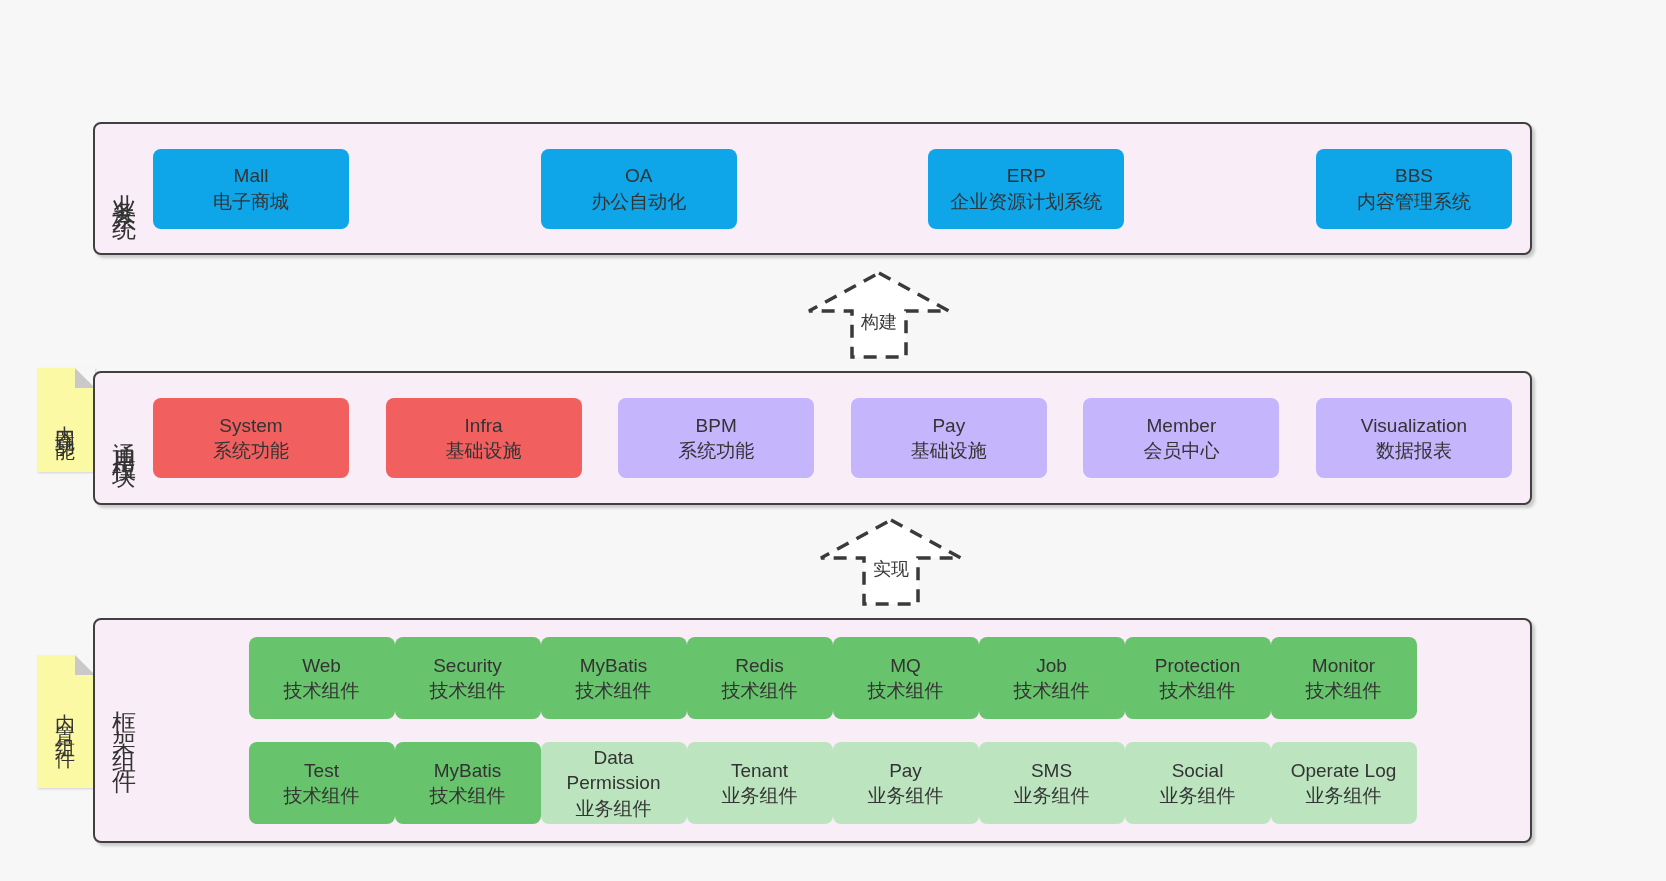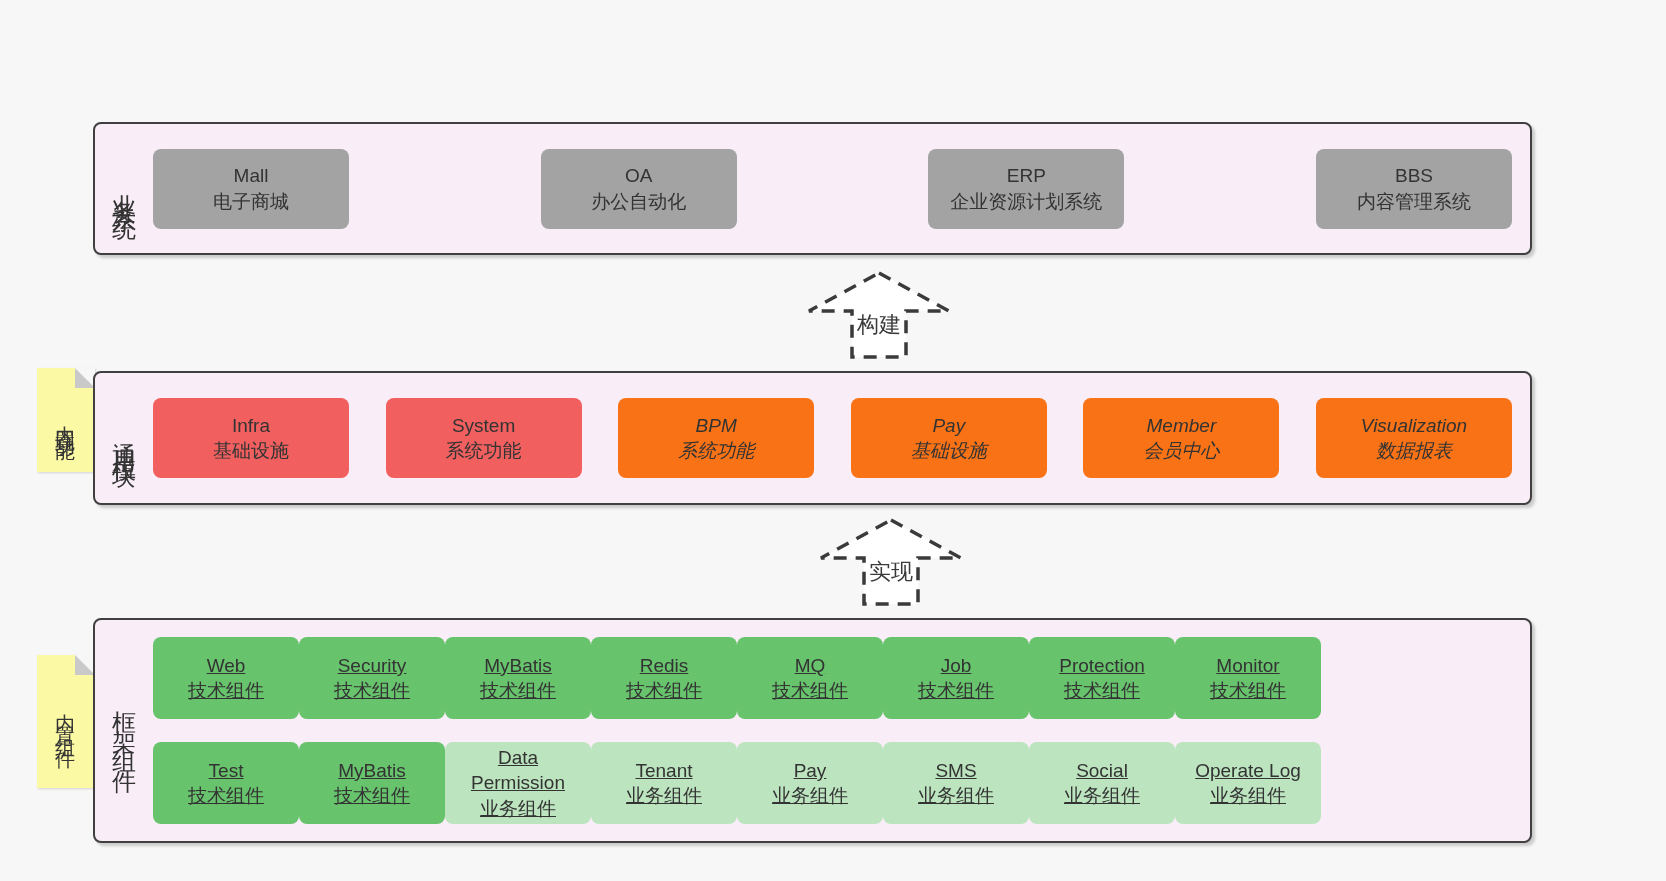--- a/index.html
+++ b/index.html
@@ -51,42 +51,41 @@
     padding: 0 18px 0 0;
   }
   .layer-content.cols {
     flex-direction: column;
     justify-content: center;
     align-items: stretch;
     gap: 23px;
   }
   .box-row {
     display: flex;
-    justify-content: flex-start;
-    text-decoration: underline;
+    justify-content: center;
   }
 
   
   .box {
     border-radius: 8px;
     display: flex;
     flex-direction: column;
     align-items: center;
     justify-content: center;
     text-align: center;
     font-size: 19px;
     line-height: 1.32;
     color: #333333;
     padding: 4px 6px;
   }
   .box-wide { width: 196px; height: 80px; }
   .box-small { width: 146px; height: 82px; }
-  .blue  { background: #a3a3a3; }
+  .blue  { background: #0ea5e9; }
   .red   { background: #f15f5f; }
-  .pink  { background: #f97316; font-style: italic; }
+  .pink  { background: #c4b5fd; }
   .green { background: #68c36d; }
   .lightgreen { background: #bce5bf; }
 
   
   .note {
     position: absolute;
     left: 37px;
     width: 58px;
     background: #fbf9a4;
     box-shadow: 1px 1px 2px rgba(0,0,0,0.15);
@@ -120,21 +119,21 @@
   .arrow-1 { left: 806px; top: 270px; }
   .arrow-2 { left: 818px; top: 517px; }
   .arrow svg { display: block; width: 100%; height: 100%; }
   .arrow-label {
     position: absolute;
     left: 50%;
     top: 40px;
     transform: translateX(-50%);
     background: #ffffff;
     padding: 0 3px;
-    font-size: 22px;
+    font-size: 18px;
     color: #3a3a3a;
     white-space: nowrap;
   }
 </style>
 </head>
 <body>
 
 <div class="panel panel-1">
   <div class="layer-label">
     <span class="v-text">业务系统</span>
@@ -169,26 +168,26 @@
 <div class="note note-2">
   <span class="v-text">内置功能</span>
 </div>
 
 <div class="panel panel-2">
   <div class="layer-label">
     <span class="v-text">通用模块</span>
   </div>
   <div class="layer-content">
     <div class="box box-wide red">
+      <span>System</span>
+      <span>系统功能</span>
+    </div>
+    <div class="box box-wide red">
       <span>Infra</span>
       <span>基础设施</span>
-    </div>
-    <div class="box box-wide red">
-      <span>System</span>
-      <span>系统功能</span>
     </div>
     <div class="box box-wide pink">
       <span>BPM</span>
       <span>系统功能</span>
     </div>
     <div class="box box-wide pink">
       <span>Pay</span>
       <span>基础设施</span>
     </div>
     <div class="box box-wide pink">

